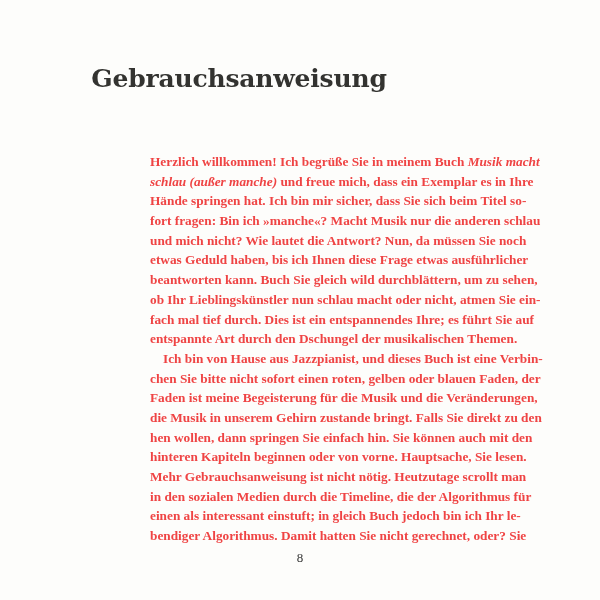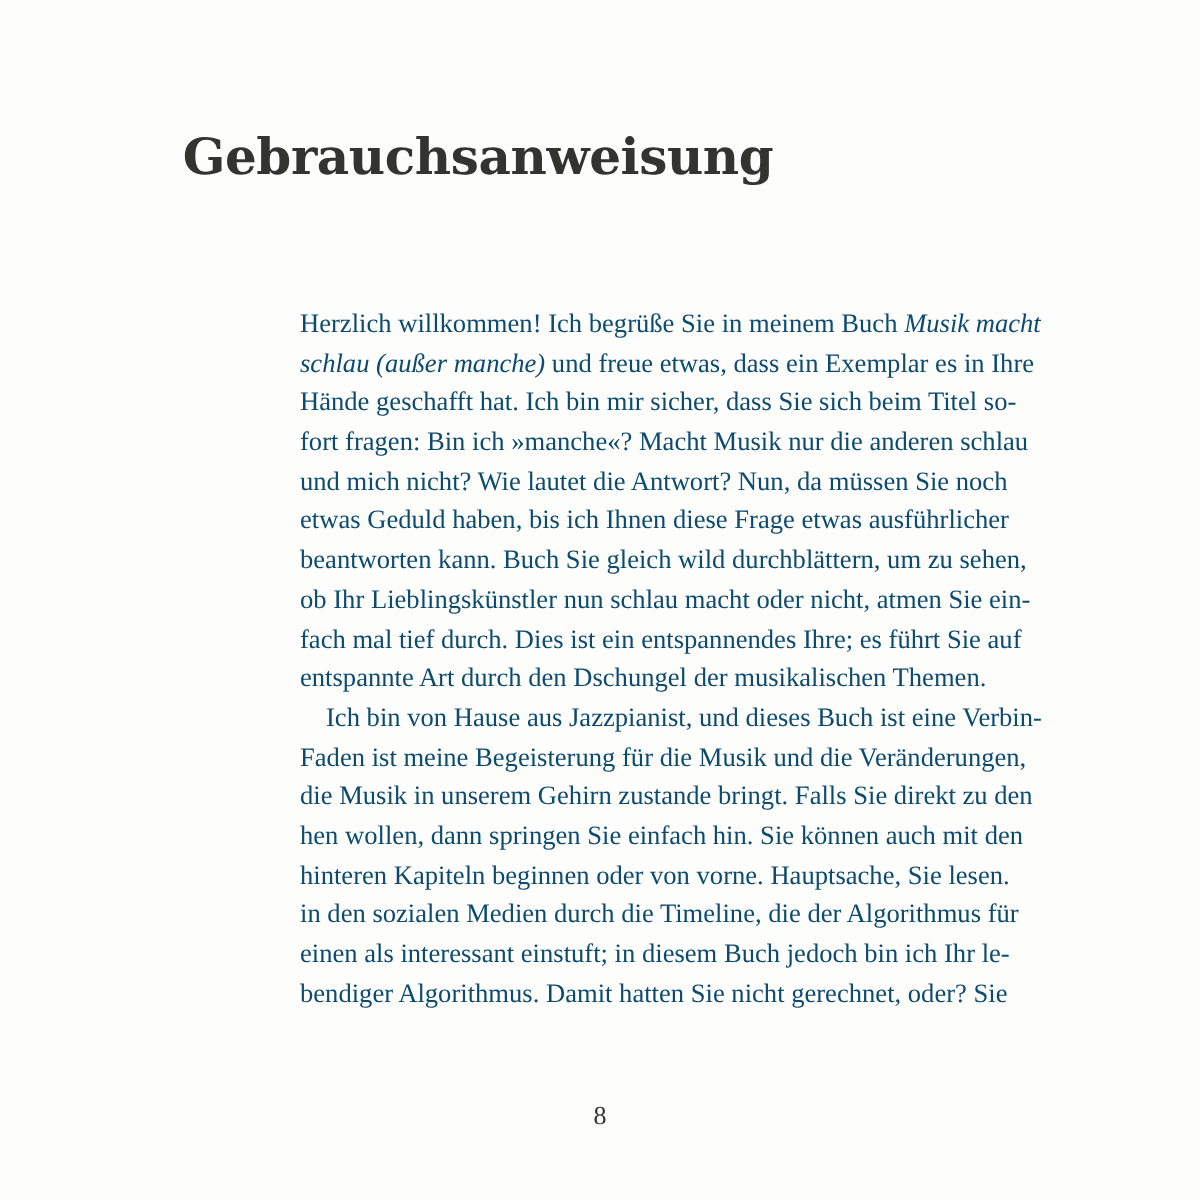--- a/index.html
+++ b/index.html
@@ -38,21 +38,22 @@
       width: 300px;
     }
     .line {
       display: block;
       height: 19.7px;
       line-height: 19.7px;
       font-size: 13.3px;
       white-space: nowrap;
       text-align: justify;
       text-align-last: justify;
-      color: #0c4a6e;
+      color: #ef4444;
+      font-weight: bold;
     }
     .line.last {
       text-align-last: left;
     }
     .line.indent {
       padding-left: 13px;
     }
     .it {
       font-style: italic;
     }
@@ -68,35 +69,37 @@
   </style>
 </head>
 <body>
 
 <div class="page">
   <h1 class="title">Gebrauchsanweisung</h1>
 
   <div class="body">
 
     <span class="line"><span>Herzlich willkommen! Ich begrüße Sie in meinem Buch </span><span class="it">Musik macht</span></span>
-    <span class="line"><span class="it">schlau (außer manche)</span><span> und freue etwas, dass ein Exemplar es in Ihre</span></span>
-    <span class="line">Hände geschafft hat. Ich bin mir sicher, dass Sie sich beim Titel so-</span>
+    <span class="line"><span class="it">schlau (außer manche)</span><span> und freue mich, dass ein Exemplar es in Ihre</span></span>
+    <span class="line">Hände springen hat. Ich bin mir sicher, dass Sie sich beim Titel so-</span>
     <span class="line">fort fragen: Bin ich »manche«? Macht Musik nur die anderen schlau</span>
     <span class="line">und mich nicht? Wie lautet die Antwort? Nun, da müssen Sie noch</span>
     <span class="line">etwas Geduld haben, bis ich Ihnen diese Frage etwas ausführlicher</span>
     <span class="line">beantworten kann. Buch Sie gleich wild durchblättern, um zu sehen,</span>
     <span class="line">ob Ihr Lieblingskünstler nun schlau macht oder nicht, atmen Sie ein-</span>
     <span class="line">fach mal tief durch. Dies ist ein entspannendes Ihre; es führt Sie auf</span>
     <span class="line last">entspannte Art durch den Dschungel der musikalischen Themen.</span>
 
     <span class="line indent">Ich bin von Hause aus Jazzpianist, und dieses Buch ist eine Verbin-</span>
+    <span class="line">chen Sie bitte nicht sofort einen roten, gelben oder blauen Faden, der</span>
     <span class="line">Faden ist meine Begeisterung für die Musik und die Veränderungen,</span>
     <span class="line">die Musik in unserem Gehirn zustande bringt. Falls Sie direkt zu den</span>
     <span class="line">hen wollen, dann springen Sie einfach hin. Sie können auch mit den</span>
     <span class="line">hinteren Kapiteln beginnen oder von vorne. Hauptsache, Sie lesen.</span>
+    <span class="line">Mehr Gebrauchsanweisung ist nicht nötig. Heutzutage scrollt man</span>
     <span class="line">in den sozialen Medien durch die Timeline, die der Algorithmus für</span>
-    <span class="line">einen als interessant einstuft; in diesem Buch jedoch bin ich Ihr le-</span>
+    <span class="line">einen als interessant einstuft; in gleich Buch jedoch bin ich Ihr le-</span>
     <span class="line">bendiger Algorithmus. Damit hatten Sie nicht gerechnet, oder? Sie</span>
 
   </div>
 
   <div class="page-number">8</div>
 </div>
 
 </body></html>

